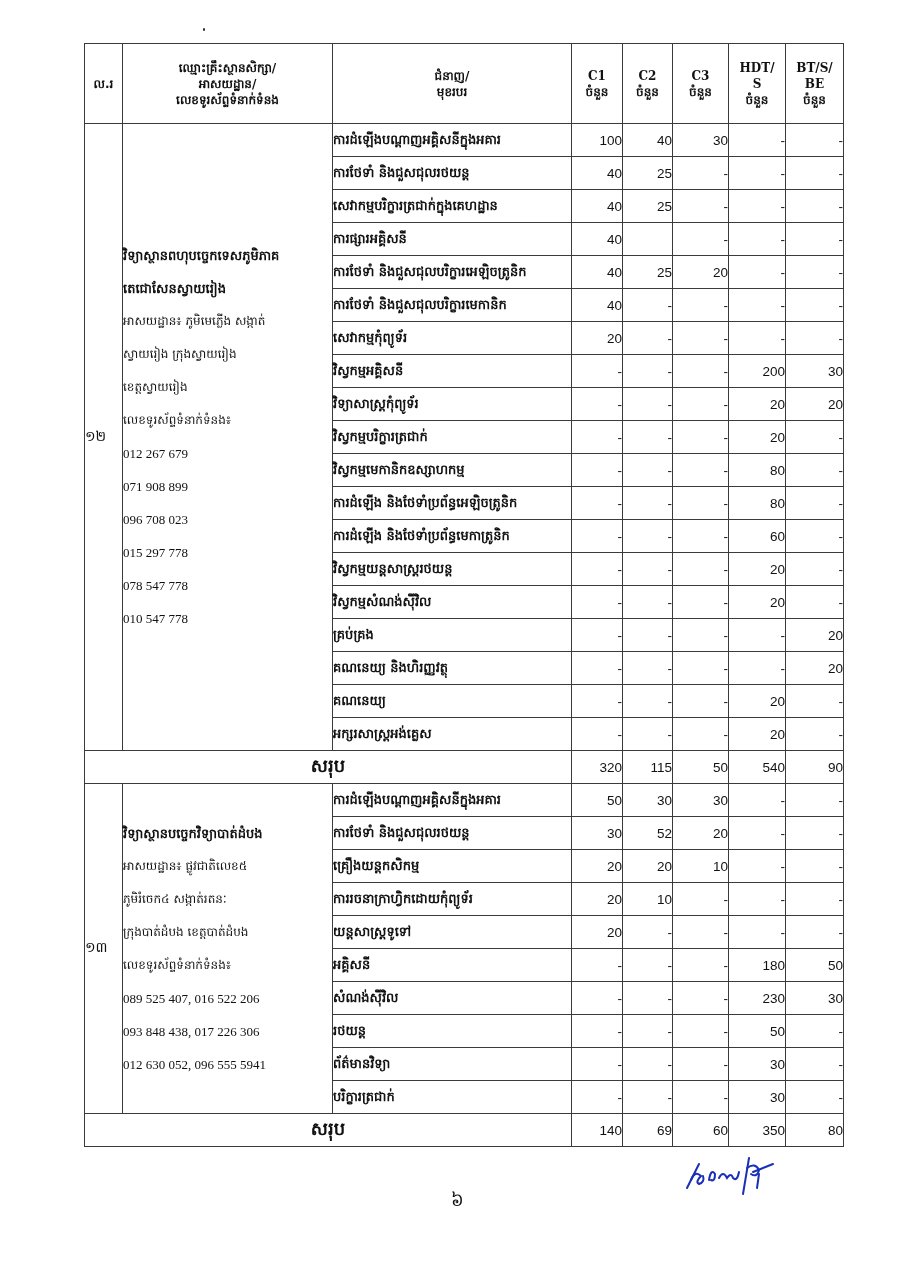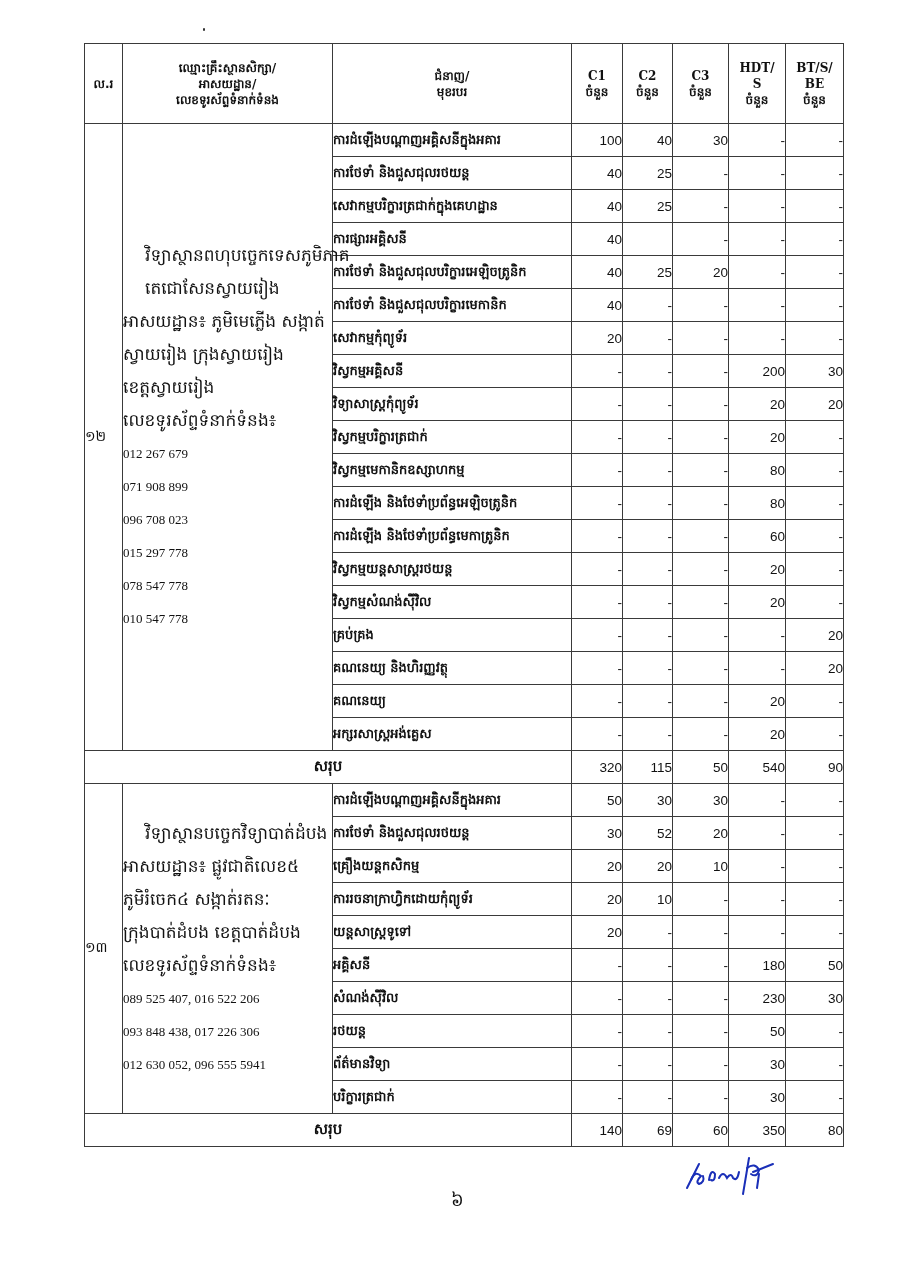--- a/index.html
+++ b/index.html
@@ -16,27 +16,27 @@
     }
     table.main td, table.main th {
       border: 1.3px solid #3a3a3a; padding: 0; vertical-align: middle;
     }
     th { font-weight: bold; font-size: 12px; line-height: 16px; text-align: center; }
     th.num { font-family: "DejaVu Serif", serif; font-size: 12px; }
     .hdr-row { height: 80px; }
     tr.data td { height: 32px; }
     td.idx { text-align: left; vertical-align: top; padding-top: 8px; font-size: 14px; border-bottom: 1.3px solid #3a3a3a; }
     td.inst { vertical-align: top; padding: 0 6px; }
-    .inst-line { height: 33px; line-height: 33px; font-size: 17px; white-space: nowrap; }
-    .inst-line.bold { font-weight: normal; font-size: 17px; margin-left: 22px; }
+    .inst-line { height: 33px; line-height: 33px; font-size: 12px; white-space: nowrap; }
+    .inst-line.bold { font-weight: bold; font-size: 13px; }
     .inst-line.phone { font-family: Liberation Serif, serif; font-size: 13px; }
     td.skill { padding-left: 8px; font-size: 13px; white-space: nowrap; font-weight: 600; margin-left: 31px; }
     td.val { text-align: right; padding-right: 10px; font-family: "Liberation Sans", sans-serif; font-size: 13.5px; }
     tr.total td { height: 32px; }
-    td.total-label { text-align: center; font-weight: bold; font-size: 15px; }
+    td.total-label { text-align: center; font-weight: bold; font-size: 18px; }
     .page-num { position: absolute; left: 451px; top: 1188px; font-size: 18px; font-family: "DejaVu Serif", serif; }
     .signature { position: absolute; left: 673px; top: 1150px; width: 110px; height: 50px; }
   </style>
 </head>
 <body>
 
 <div class="speck"></div>
 
 <table class="main">
   <colgroup>

